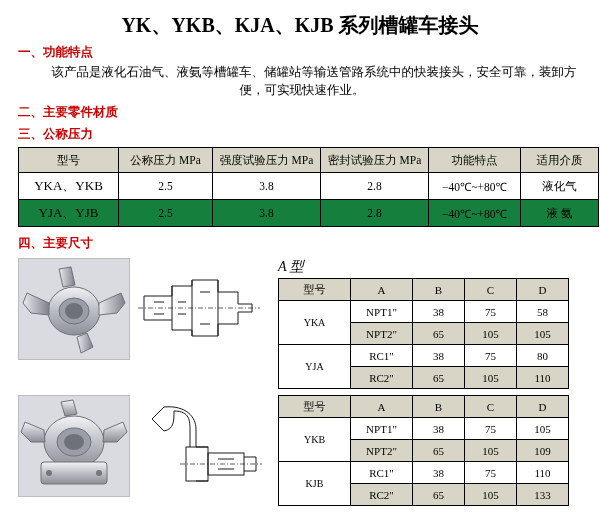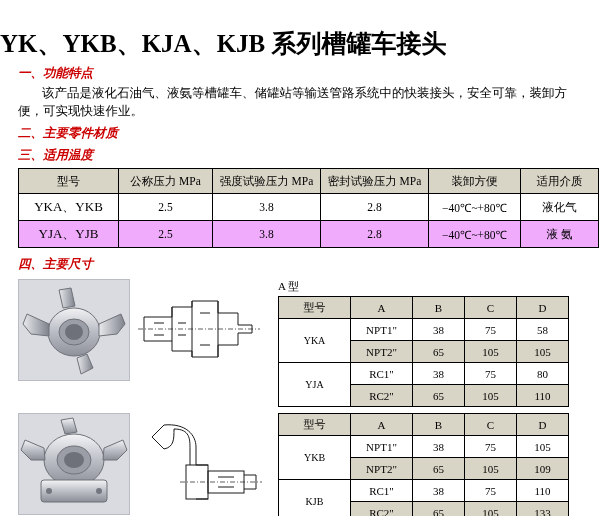--- a/index.html
+++ b/index.html
@@ -16,44 +16,45 @@
     position: relative;
   }
   .page {
     width: 600px;
     height: 516px;
     position: relative;
     box-sizing: border-box;
     padding: 0;
   }
   .title {
-    font-size: 25px;
+    text-align: center;
+    font-size: 20px;
     font-weight: bold;
     letter-spacing: 0px;
-    margin-top: 27px;
+    margin-top: 12px;
     margin-bottom: 4px;
     font-family: "Liberation Serif", serif;
   }
   .section-head {
     color: #cc0000;
     font-weight: bold;
     font-size: 12.5px;
     margin: 5px 4px 2px 18px;
     font-family: "Liberation Serif", serif;
-    font-style: italic;
   }
   .para {
     font-size: 12.5px;
     line-height: 1.45;
     margin: 0 14px 0 18px;
     text-indent: 0;
     font-family: "Liberation Serif", serif;
   }
   .para.indent {
     text-indent: 24px;
+    text-align: center;
   }
   .mat-line {
     font-size: 12.5px;
     margin: 1px 0 0 18px;
     font-family: "Liberation Serif", serif;
   }
   .mat-line .gap {
     display: inline-block;
     width: 34px;
   }
@@ -71,21 +72,21 @@
     height: 26px;
     font-family: "Liberation Serif", serif;
     padding: 0 2px;
   }
   table.perf thead th {
     background: #d8d4c6;
     font-weight: normal;
     height: 24px;
   }
   table.perf tbody tr.alt td {
-    background: #f0abfc;
+    background: #15803d;
   }
   table.perf td.model {
     font-size: 13px;
   }
   .blocks {
     display: flex;
     flex-direction: column;
     gap: 6px;
     margin-left: 18px;
     margin-top: 6px;
@@ -110,23 +111,24 @@
     overflow: hidden;
     flex: 0 0 auto;
     margin-left: 4px;
     background: #ffffff;
   }
   .type-table-wrap {
     margin-left: 14px;
     flex: 1 1 auto;
   }
   .type-label {
-    font-size: 11px;
+    font-size: 14px;
     margin-bottom: 2px;
     font-family: "Liberation Serif", serif;
+    font-style: italic;
   }
   table.dim {
     border-collapse: collapse;
     width: 290px;
     table-layout: fixed;
   }
   table.dim th, table.dim td {
     border: 1px solid #000000;
     text-align: center;
     font-size: 11px;
@@ -150,37 +152,37 @@
 
 <div class="page">
 
   <div class="title">YK、YKB、KJA、KJB 系列槽罐车接头</div>
 
   <div class="section-head">一、功能特点</div>
   <div class="para indent">该产品是液化石油气、液氨等槽罐车、储罐站等输送管路系统中的快装接头，安全可靠，装卸方便，可实现快速作业。</div>
 
   <div class="section-head">二、主要零件材质</div>
 
-  <div class="section-head">三、适用温度</div>
+  <div class="section-head">三、公称压力</div>
   <table class="perf">
     <colgroup>
       <col style="width:100px">
       <col style="width:94px">
       <col style="width:108px">
       <col style="width:108px">
       <col style="width:92px">
       <col style="width:78px">
     </colgroup>
     <thead>
       <tr>
         <th>型号</th>
         <th>公称压力 MPa</th>
         <th>强度试验压力 MPa</th>
         <th>密封试验压力 MPa</th>
-        <th>装卸方便</th>
+        <th>功能特点</th>
         <th>适用介质</th>
       </tr>
     </thead>
     <tbody>
       <tr>
         <td class="model">YKA、YKB</td>
         <td>2.5</td>
         <td>3.8</td>
         <td>2.8</td>
         <td>−40℃~+80℃</td>

